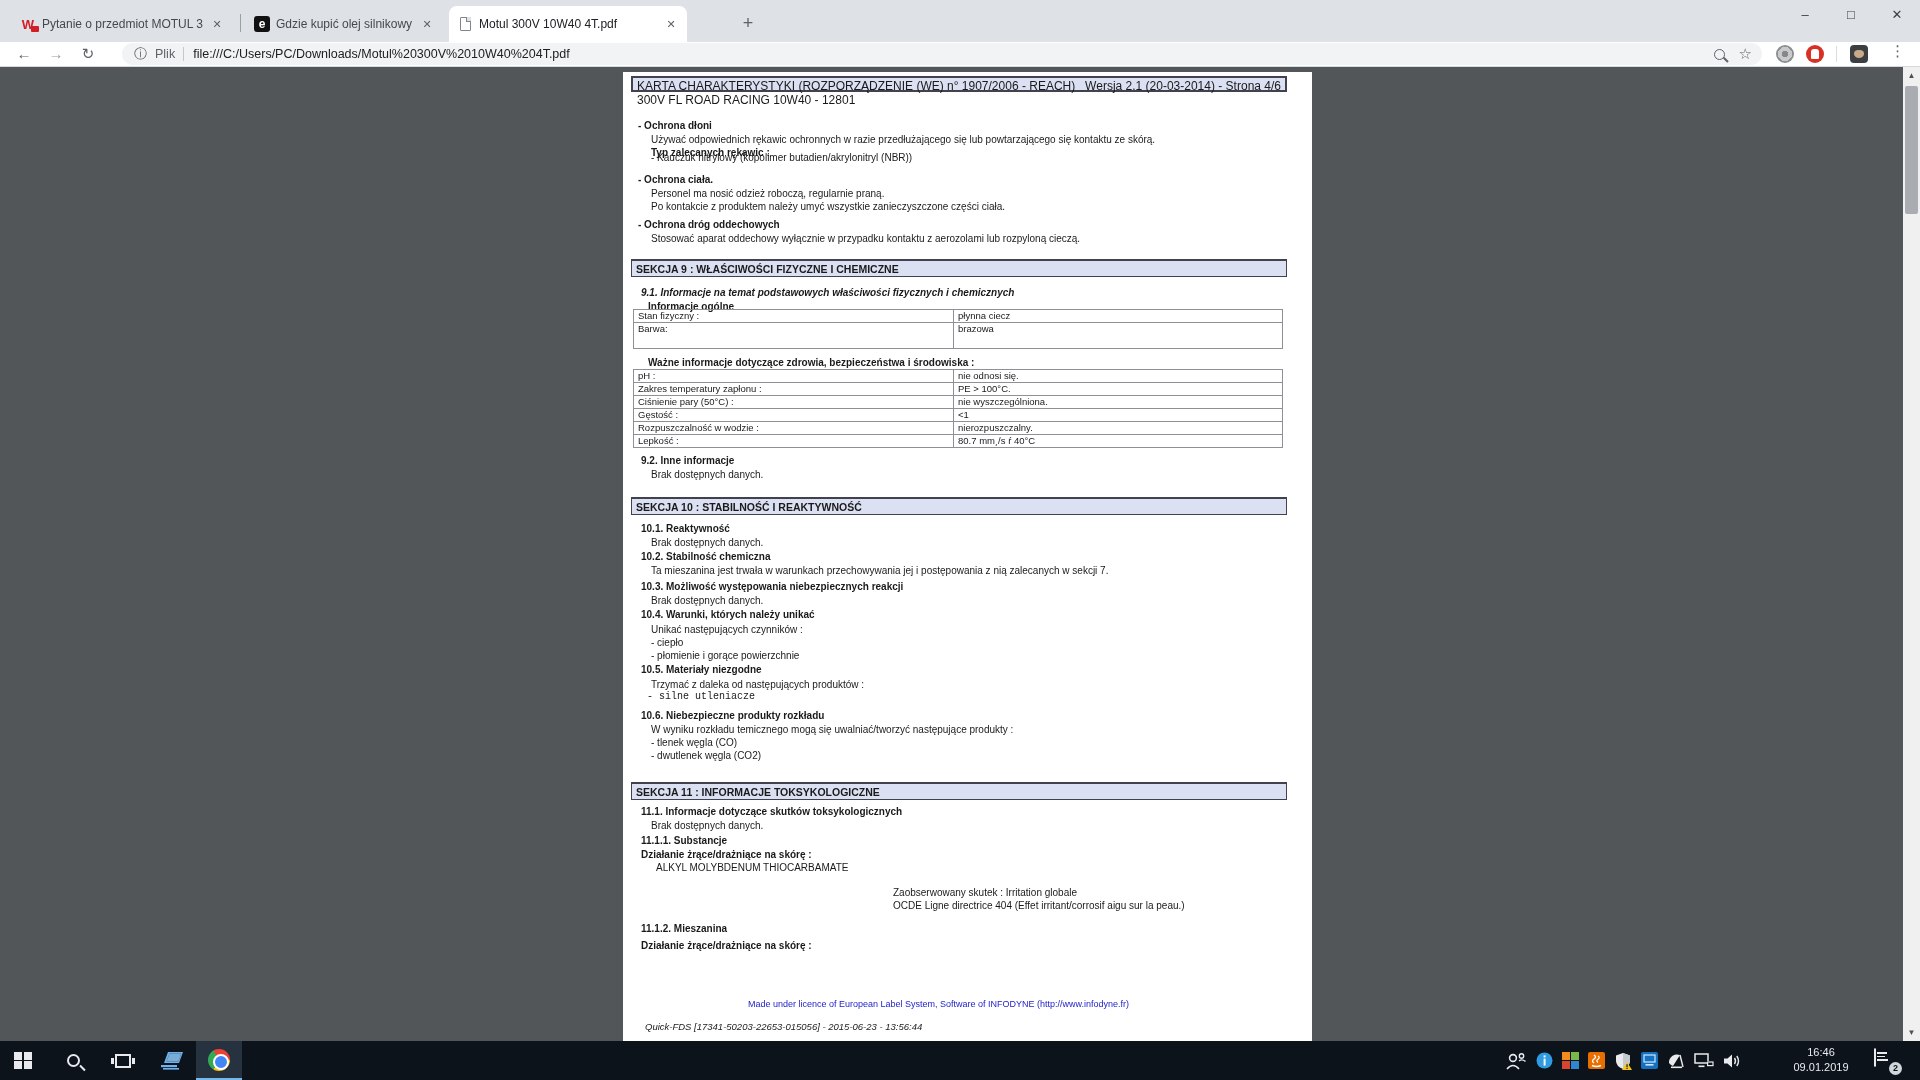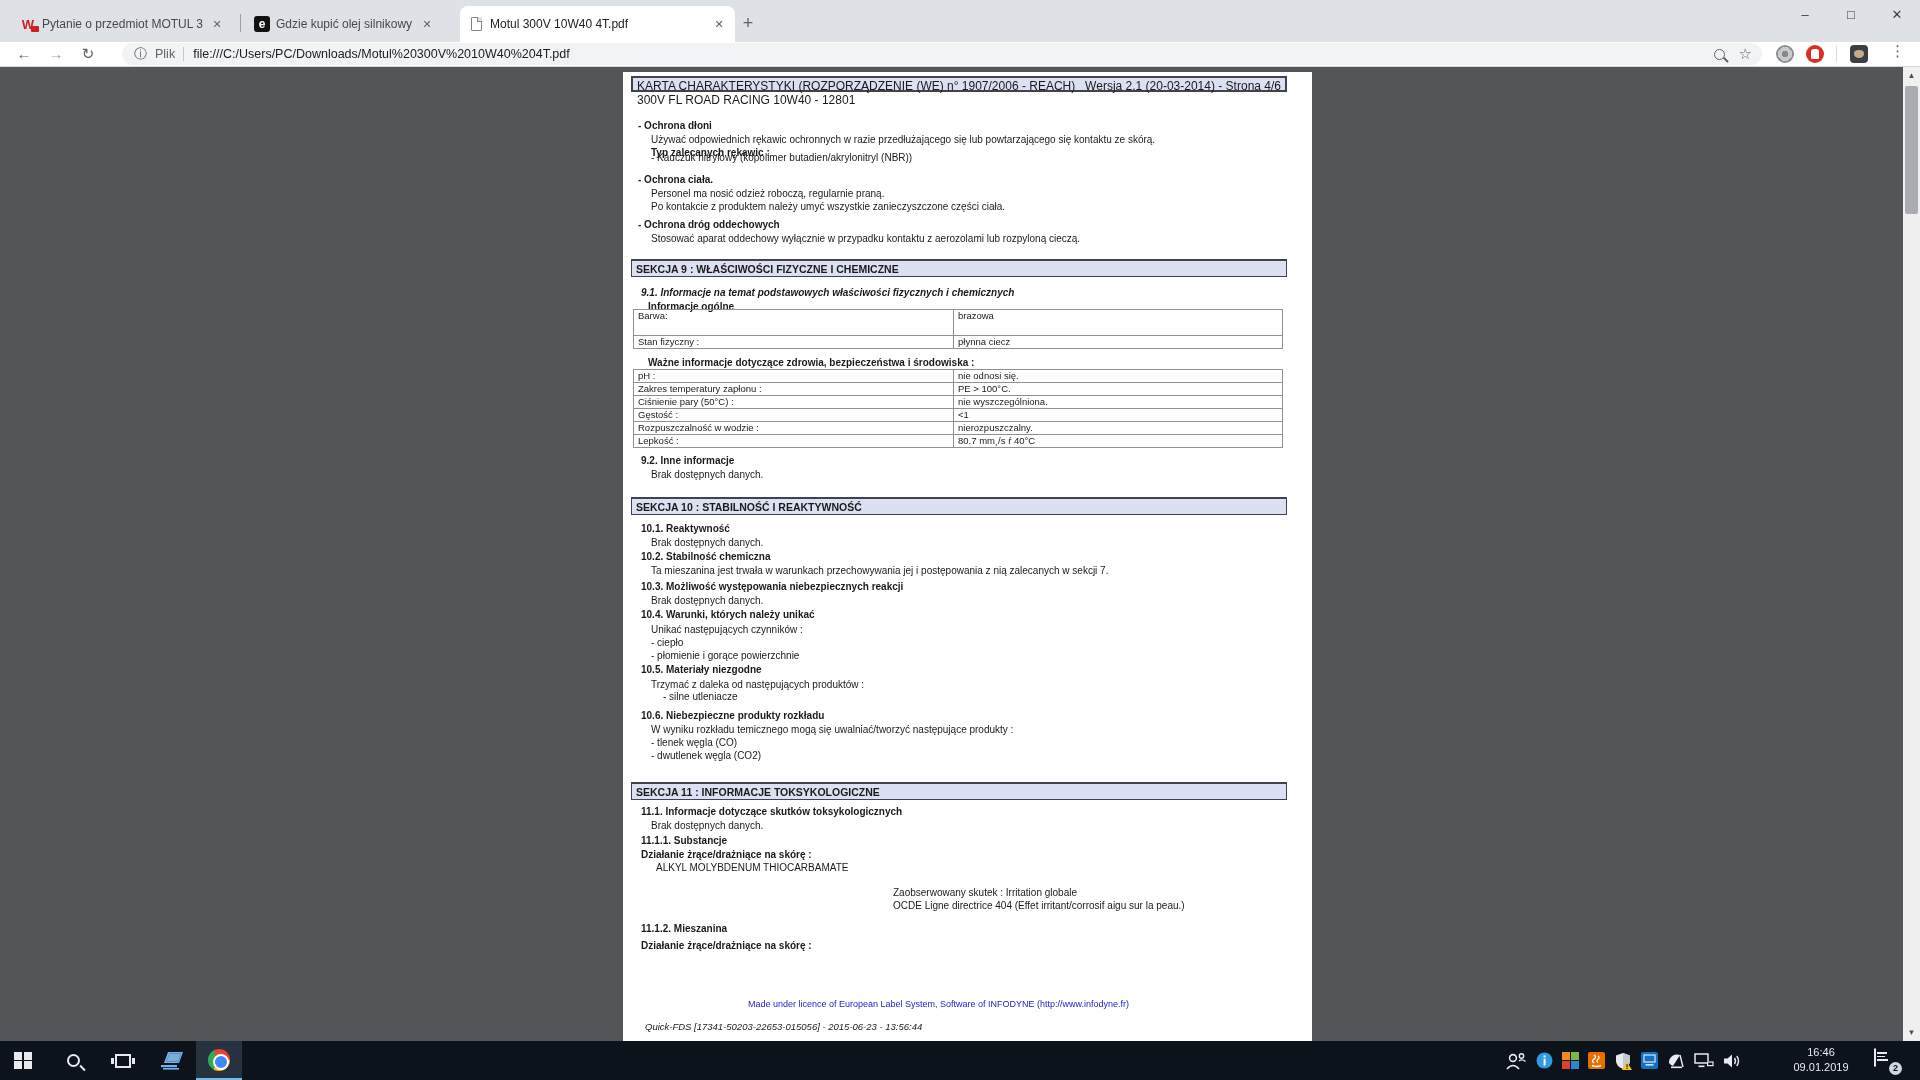--- a/index.html
+++ b/index.html
@@ -114,21 +114,21 @@
     <span class="favicon fav-wp">W<i></i></span>
     <span class="tab-title">Pytanie o przedmiot MOTUL 300</span>
     <span class="tab-close">✕</span>
   </div>
   <div class="tab-sep" style="left:240px;"></div>
   <div class="tab" style="left:246px;width:197px;">
     <span class="favicon fav-e">e</span>
     <span class="tab-title">Gdzie kupić olej silnikowy - - elek</span>
     <span class="tab-close">✕</span>
   </div>
-  <div class="tab active" style="left:460px;width:275px;">
+  <div class="tab active" style="left:449px;width:238px;">
     <span class="favicon">
         <span class="fav-pdf"></span>
       </span>
     <span class="tab-title">Motul 300V 10W40 4T.pdf</span>
     <span class="tab-close">✕</span>
   </div>
   <div class="newtab" style="left:734px;">+</div>
   <div class="winctl" style="left:1782px;">–</div>
   <div class="winctl" style="left:1828px;">□</div>
   <div class="winctl" style="left:1874px;">✕</div>
@@ -174,26 +174,26 @@
     <div class="line b" style="left:15px;top:147px;">- Ochrona dróg oddechowych</div>
     <div class="line" style="left:28px;top:161px;">Stosować aparat oddechowy wyłącznie w przypadku kontaktu z aerozolami lub rozpyloną cieczą.</div>
 
     <div class="band" style="top:187px;">SEKCJA 9 : WŁAŚCIWOŚCI FIZYCZNE I CHEMICZNE</div>
     <div class="line b" style="left:18px;top:215px;font-style:italic;">9.1. Informacje na temat podstawowych właściwości fizycznych i chemicznych</div>
     <div class="line b" style="left:25px;top:229px;">Informacje ogólne</div>
 
     <table class="dtable" style="top:237px;">
       <tbody>
           <tr>
+        <td class="k">Stan fizyczny :</td>
+        <td>płynna ciecz</td>
+      </tr>
+      <tr>
         <td class="k" style="height:26px;">Barwa:</td>
         <td>brazowa</td>
-      </tr>
-      <tr>
-        <td class="k">Stan fizyczny :</td>
-        <td>płynna ciecz</td>
       </tr>
     </tbody>
       </table>
 
     <div class="line b" style="left:25px;top:285px;">Ważne informacje dotyczące zdrowia, bezpieczeństwa i środowiska :</div>
 
     <table class="dtable" style="top:297px;">
       <tbody>
           <tr>
             <td class="k">pH :</td>
@@ -231,21 +231,21 @@
     <div class="line b" style="left:18px;top:479px;">10.2. Stabilność chemiczna</div>
     <div class="line" style="left:28px;top:493px;">Ta mieszanina jest trwała w warunkach przechowywania jej i postępowania z nią zalecanych w sekcji 7.</div>
     <div class="line b" style="left:18px;top:509px;">10.3. Możliwość występowania niebezpiecznych reakcji</div>
     <div class="line" style="left:28px;top:523px;">Brak dostępnych danych.</div>
     <div class="line b" style="left:18px;top:537px;">10.4. Warunki, których należy unikać</div>
     <div class="line" style="left:28px;top:552px;">Unikać następujących czynników :</div>
     <div class="line" style="left:28px;top:565px;">- ciepło</div>
     <div class="line" style="left:28px;top:578px;">- płomienie i gorące powierzchnie</div>
     <div class="line b" style="left:18px;top:592px;">10.5. Materiały niezgodne</div>
     <div class="line" style="left:28px;top:607px;">Trzymać z daleka od następujących produktów :</div>
-    <div class="line" style="left:40px;top:619px;">- silne utleniacze</div>
+    <div class="line" style="left:24px;top:619px;font-family:Liberation Mono, monospace;">- silne utleniacze</div>
     <div class="line b" style="left:18px;top:638px;">10.6. Niebezpieczne produkty rozkładu</div>
     <div class="line" style="left:28px;top:652px;">W wyniku rozkładu temicznego mogą się uwalniać/tworzyć następujące produkty :</div>
     <div class="line" style="left:28px;top:665px;">- tlenek węgla (CO)</div>
     <div class="line" style="left:28px;top:678px;">- dwutlenek węgla (CO2)</div>
 
     <div class="band" style="top:710px;">SEKCJA 11 : INFORMACJE TOKSYKOLOGICZNE</div>
     <div class="line b" style="left:18px;top:734px;">11.1. Informacje dotyczące skutków toksykologicznych</div>
     <div class="line" style="left:28px;top:748px;">Brak dostępnych danych.</div>
     <div class="line b" style="left:18px;top:763px;">11.1.1. Substancje</div>
     <div class="line b" style="left:18px;top:777px;">Działanie żrące/drażniące na skórę :</div>

